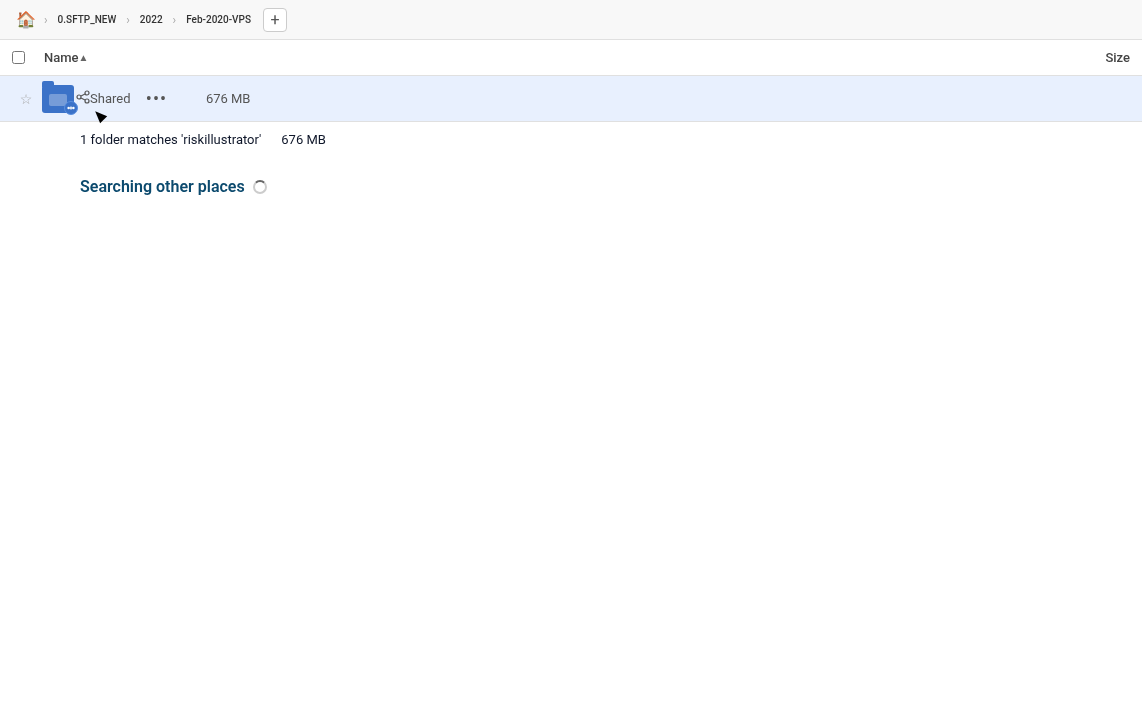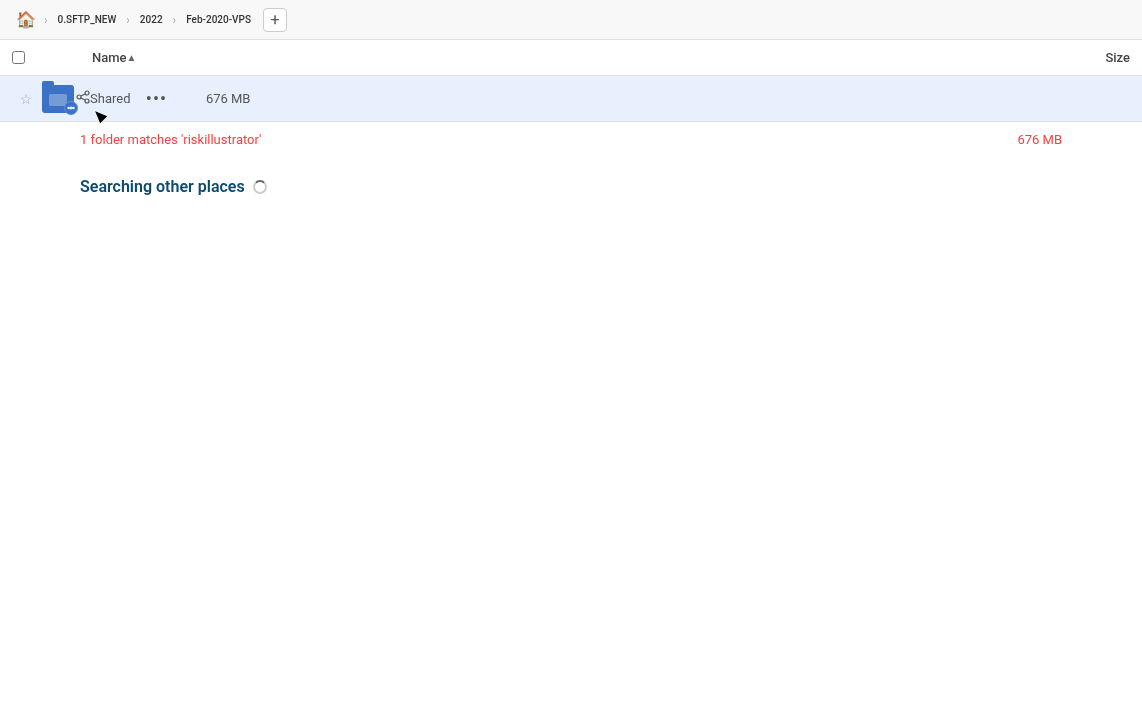--- a/index.html
+++ b/index.html
@@ -83,21 +83,20 @@
     }
     .col-name {
       flex: 1;
       display: flex;
       align-items: center;
       gap: 0;
       font-size: 13px;
       font-weight: 500;
       color: #444;
       cursor: pointer;
-      margin-left: 48px;
     }
     .col-size {
       width: 80px;
       text-align: right;
       font-size: 13px;
       font-weight: 500;
       color: #444;
     }
     .sort-arrow {
       font-size: 10px;
@@ -203,24 +202,24 @@
       width: 80px;
       text-align: right;
       font-size: 13px;
       color: #555;
     }
 
     
     .summary-row {
       display: flex;
       align-items: center;
-      justify-content: space-between;
       padding: 10px 80px 10px 80px;
-      color: #ef4444;
-      font-size: 13px;
+      color: #0f172a;
+      font-size: 13px;
+      gap: 20px;
     }
 
     
     .searching-section {
       padding: 20px 80px;
     }
     .searching-title {
       display: flex;
       align-items: center;
       gap: 8px;

